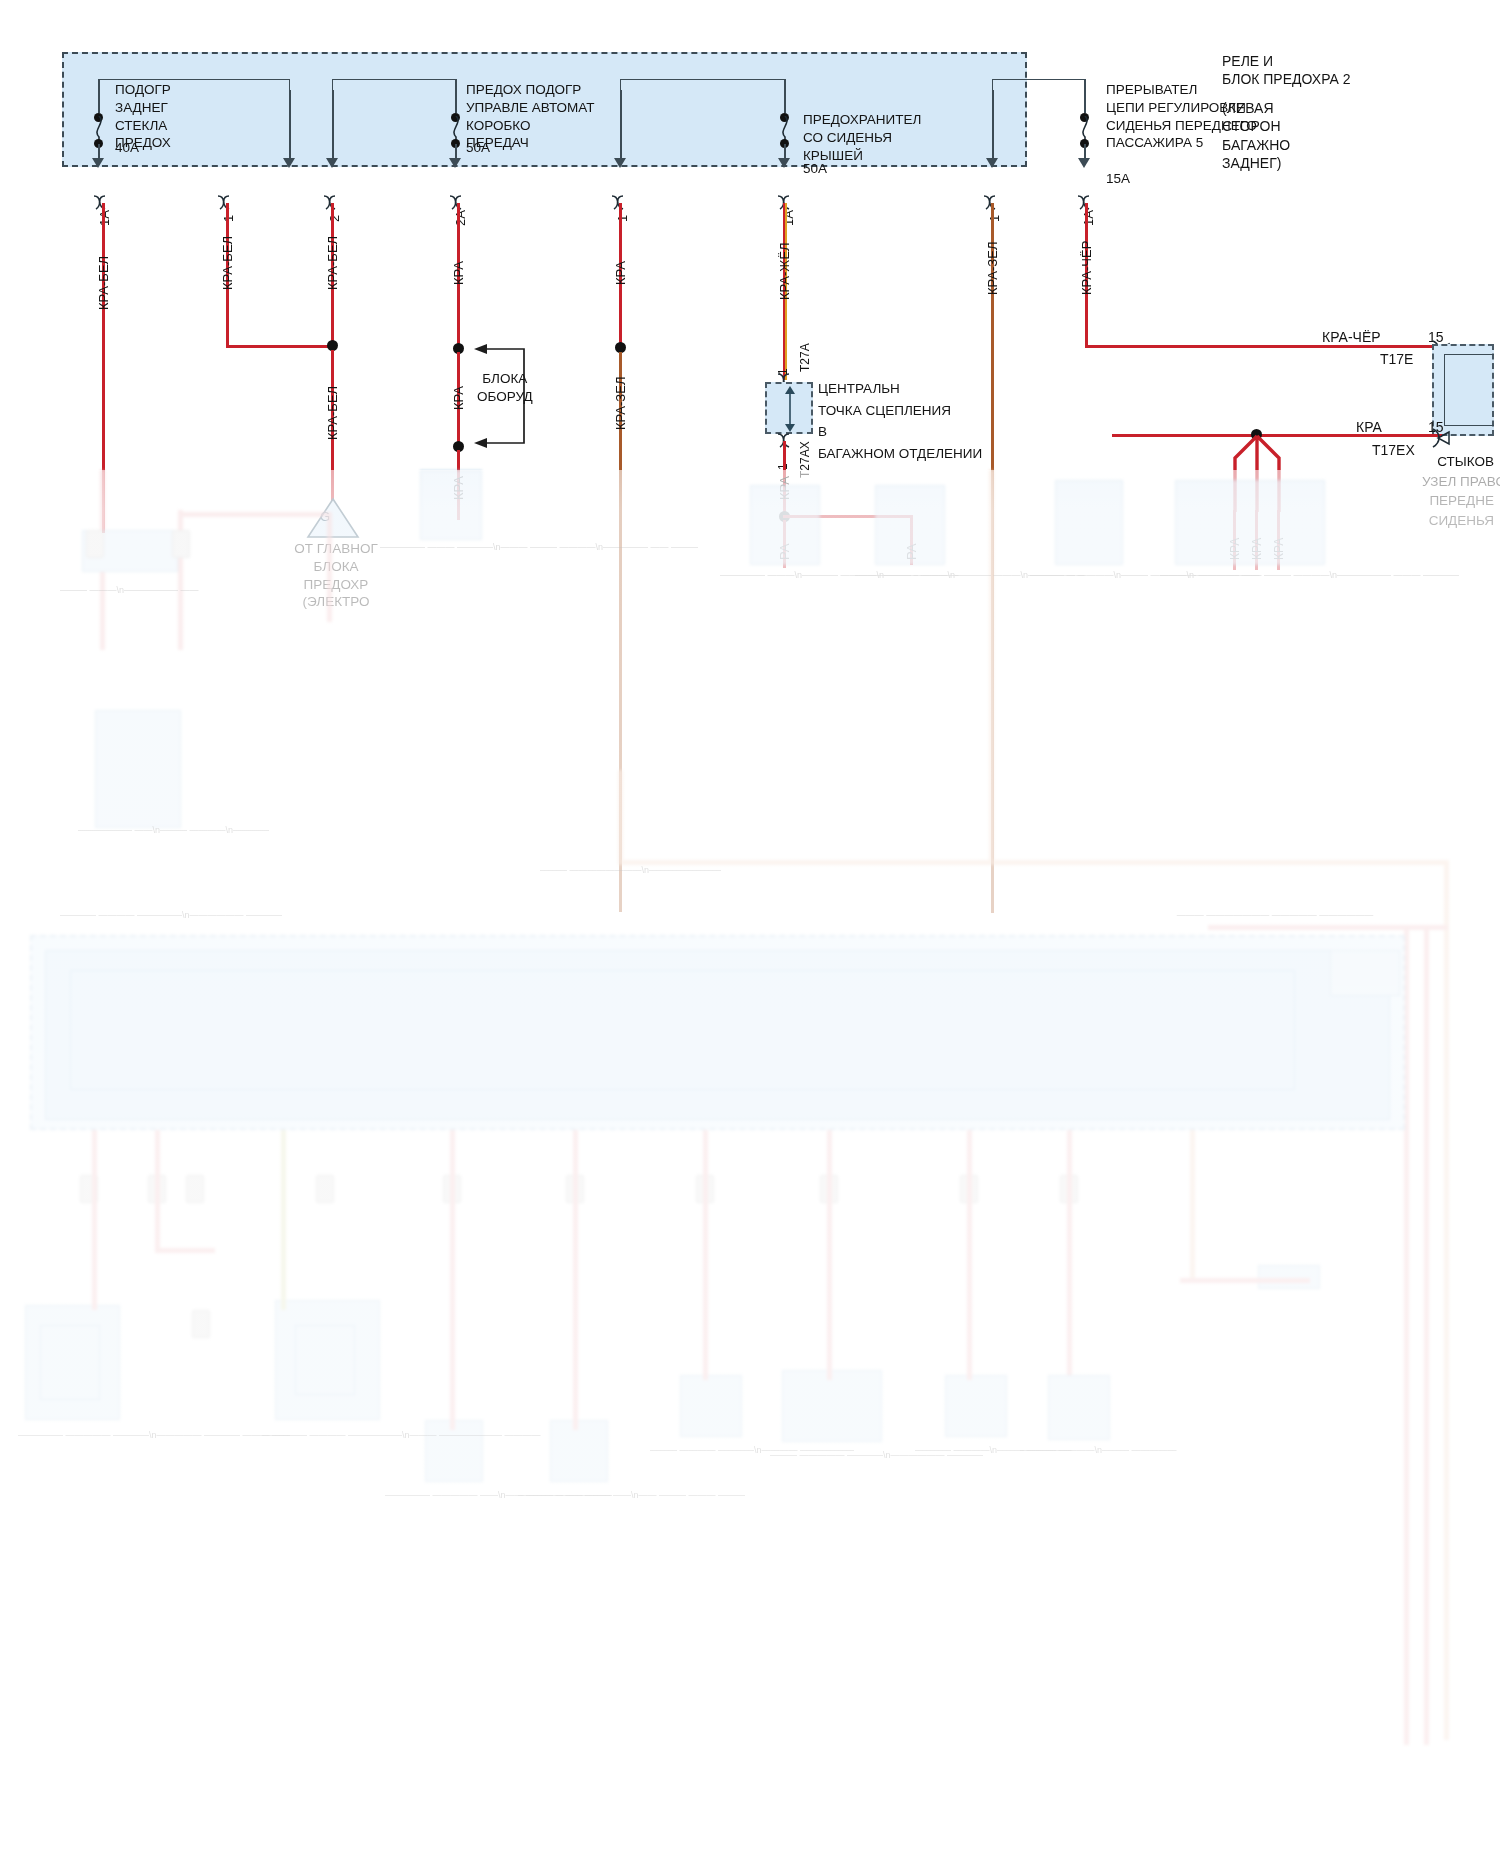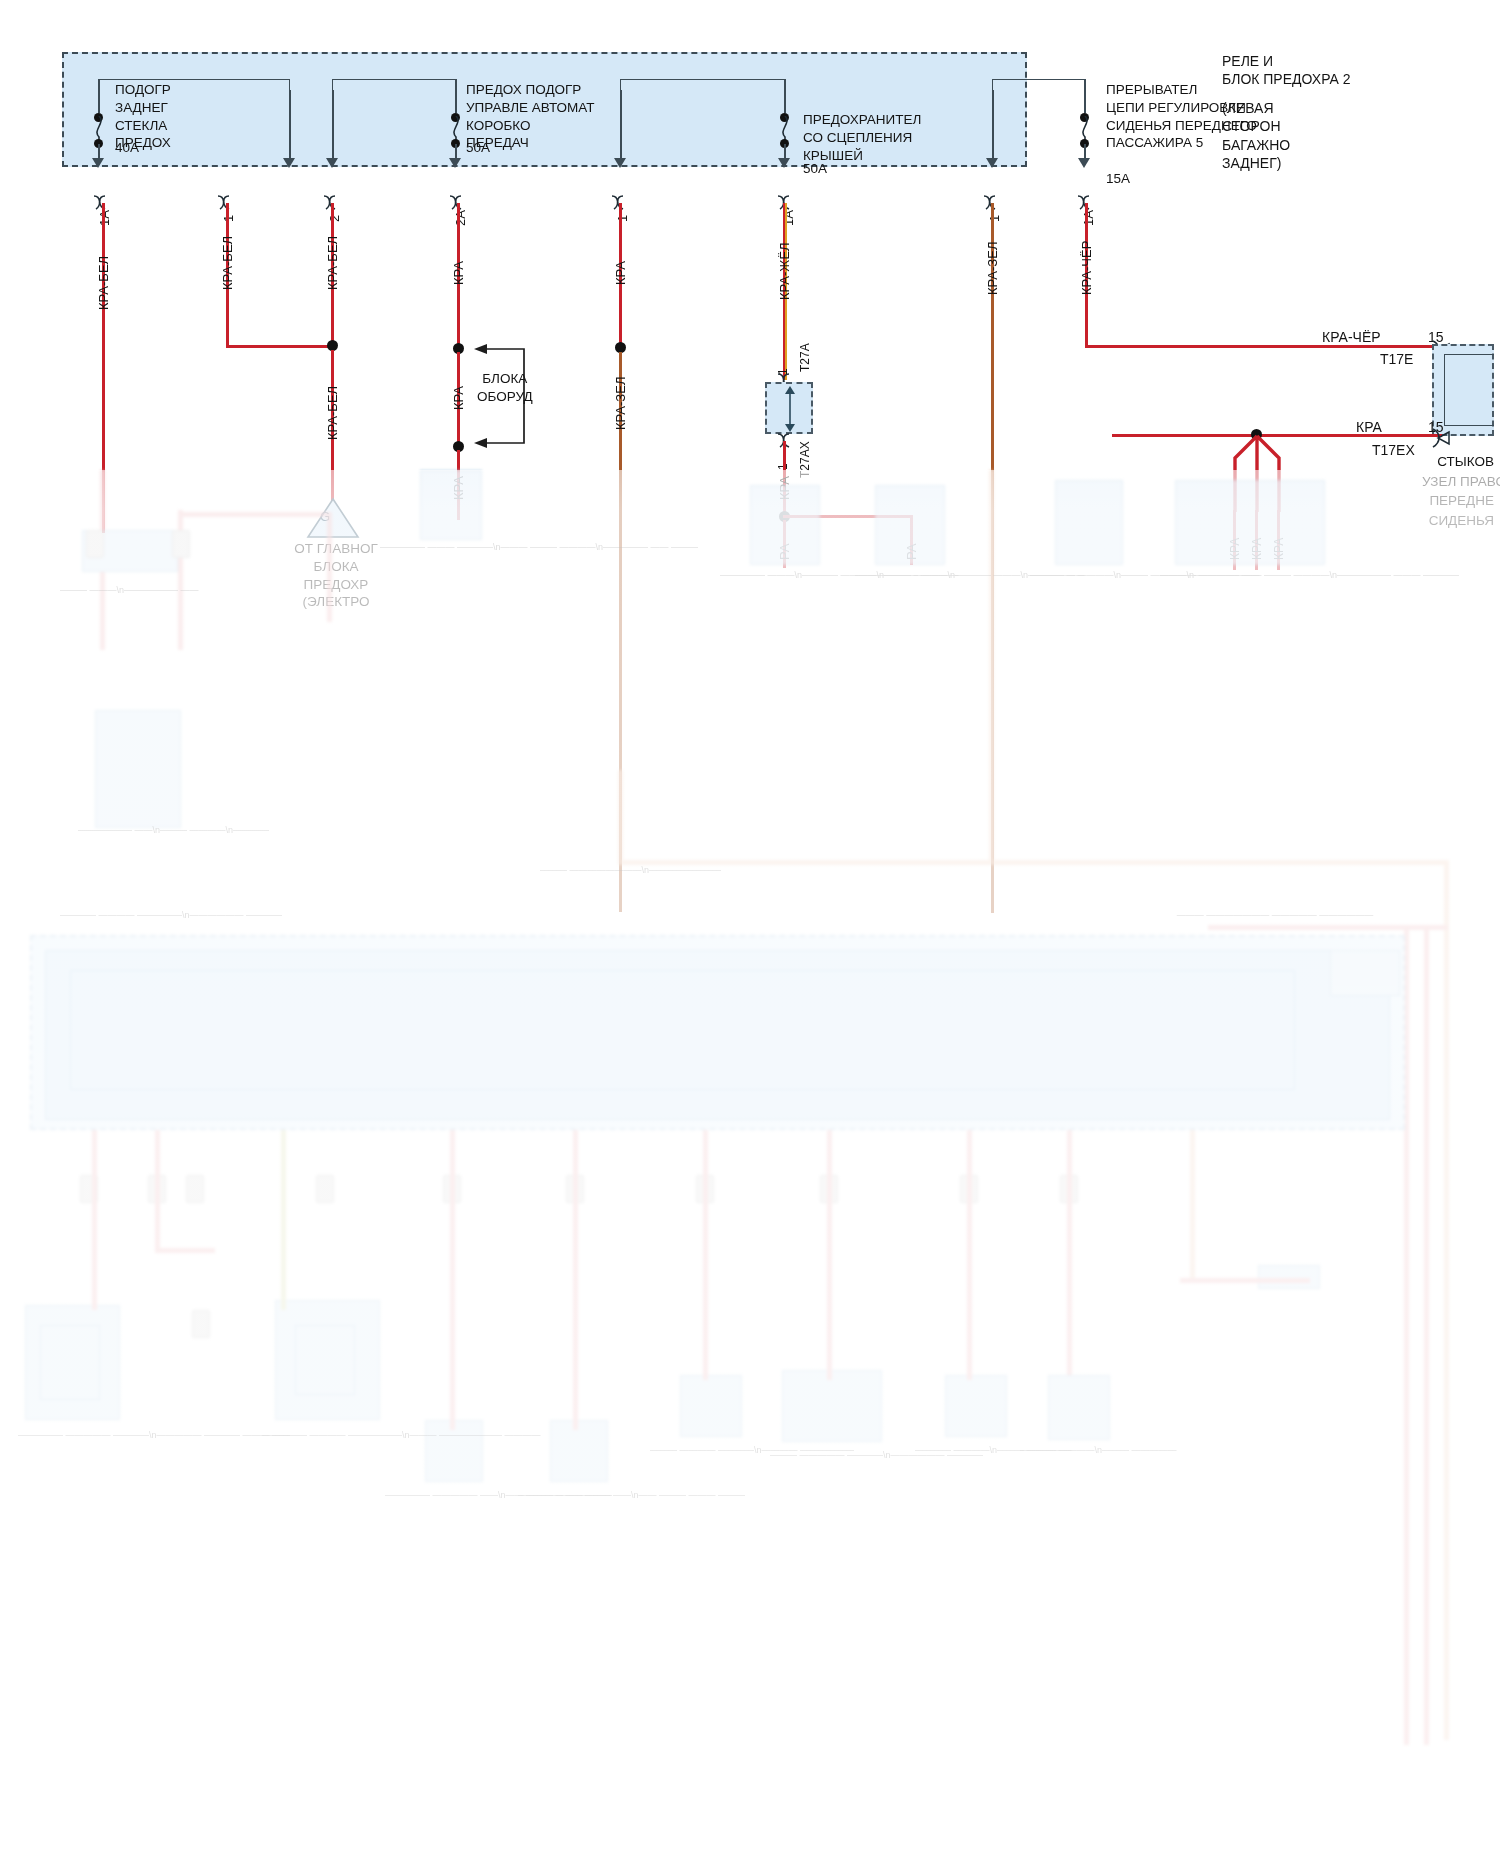--- a/index.html
+++ b/index.html
@@ -150,21 +150,21 @@
   <div class="fusegap" style="left:778px;top:116px;">
     <svg width="16" height="28" viewBox="0 0 16 28">
         <path d="M7 0 C 14 7, 0 14, 7 21 L7 28" stroke="#1d2a33" stroke-width="1.6" fill="none"></path>
       </svg>
   </div>
   <div class="node sm" style="left:780px;top:139px;"></div>
   <div class="fuse-drop" style="left:784px;top:144px;height:18px;"></div>
   <div class="arrow-dn" style="left:778px;top:158px;"></div>
 
   <div class="lbl" style="left:803px;top:111px;">ПРЕДОХРАНИТЕЛ
-СО СЦЕПЛЕНИЯ
+СО СИДЕНЬЯ
 КРЫШЕЙ</div>
   <div class="lbl" style="left:803px;top:160px;">50A</div>
 
   <div class="fuse-bracket" style="left:992px;top:79px;width:93px;height:12px;border-left-width:1.6px;border-right-width:1.6px;"></div>
   <div class="fuse-drop" style="left:992px;top:90px;height:72px;"></div>
   <div class="arrow-dn" style="left:986px;top:158px;"></div>
 
   <div class="fuse-drop" style="left:1084px;top:79px;height:34px;"></div>
   <div class="node sm" style="left:1080px;top:113px;"></div>
   <div class="fusegap" style="left:1078px;top:116px;">
@@ -309,20 +309,24 @@
   <div class="vlbl sm" style="left:776px;top:375px;">1</div>
 
   <div class="dbox" style="left:765px;top:382px;width:48px;height:52px;"></div>
   <div class="abs" style="left:784px;top:386px;">
     <svg width="12" height="46" viewBox="0 0 12 46">
       <line x1="6" y1="5" x2="6" y2="41" stroke="#2a4a5c" stroke-width="1.6"></line>
       <polygon points="6,0 11,8 1,8" fill="#2a4a5c"></polygon>
       <polygon points="6,46 11,38 1,38" fill="#2a4a5c"></polygon>
     </svg>
   </div>
+  <div class="lbl" style="left:818px;top:378px;line-height:1.6;">ЦЕНТРАЛЬН
+ТОЧКА СЦЕПЛЕНИЯ
+В
+БАГАЖНОМ ОТДЕЛЕНИИ</div>
 
   <div class="conn" style="left:776px;top:432px;">
     <svg width="26" height="16" viewBox="0 0 26 16">
         <path d="M2 2 C 9 2, 9 12, 4 15 M13 2 C 6 2, 6 12, 13 15" stroke="#1d2a33" stroke-width="1.5" fill="none"></path>
       </svg>
   </div>
   <div class="vlbl sm" style="left:776px;top:470px;">1</div>
   <div class="vlbl sm" style="left:798px;top:478px;">T27AX</div>
 
   <div class="wire v" style="left:783px;top:441px;height:75px;"></div>

